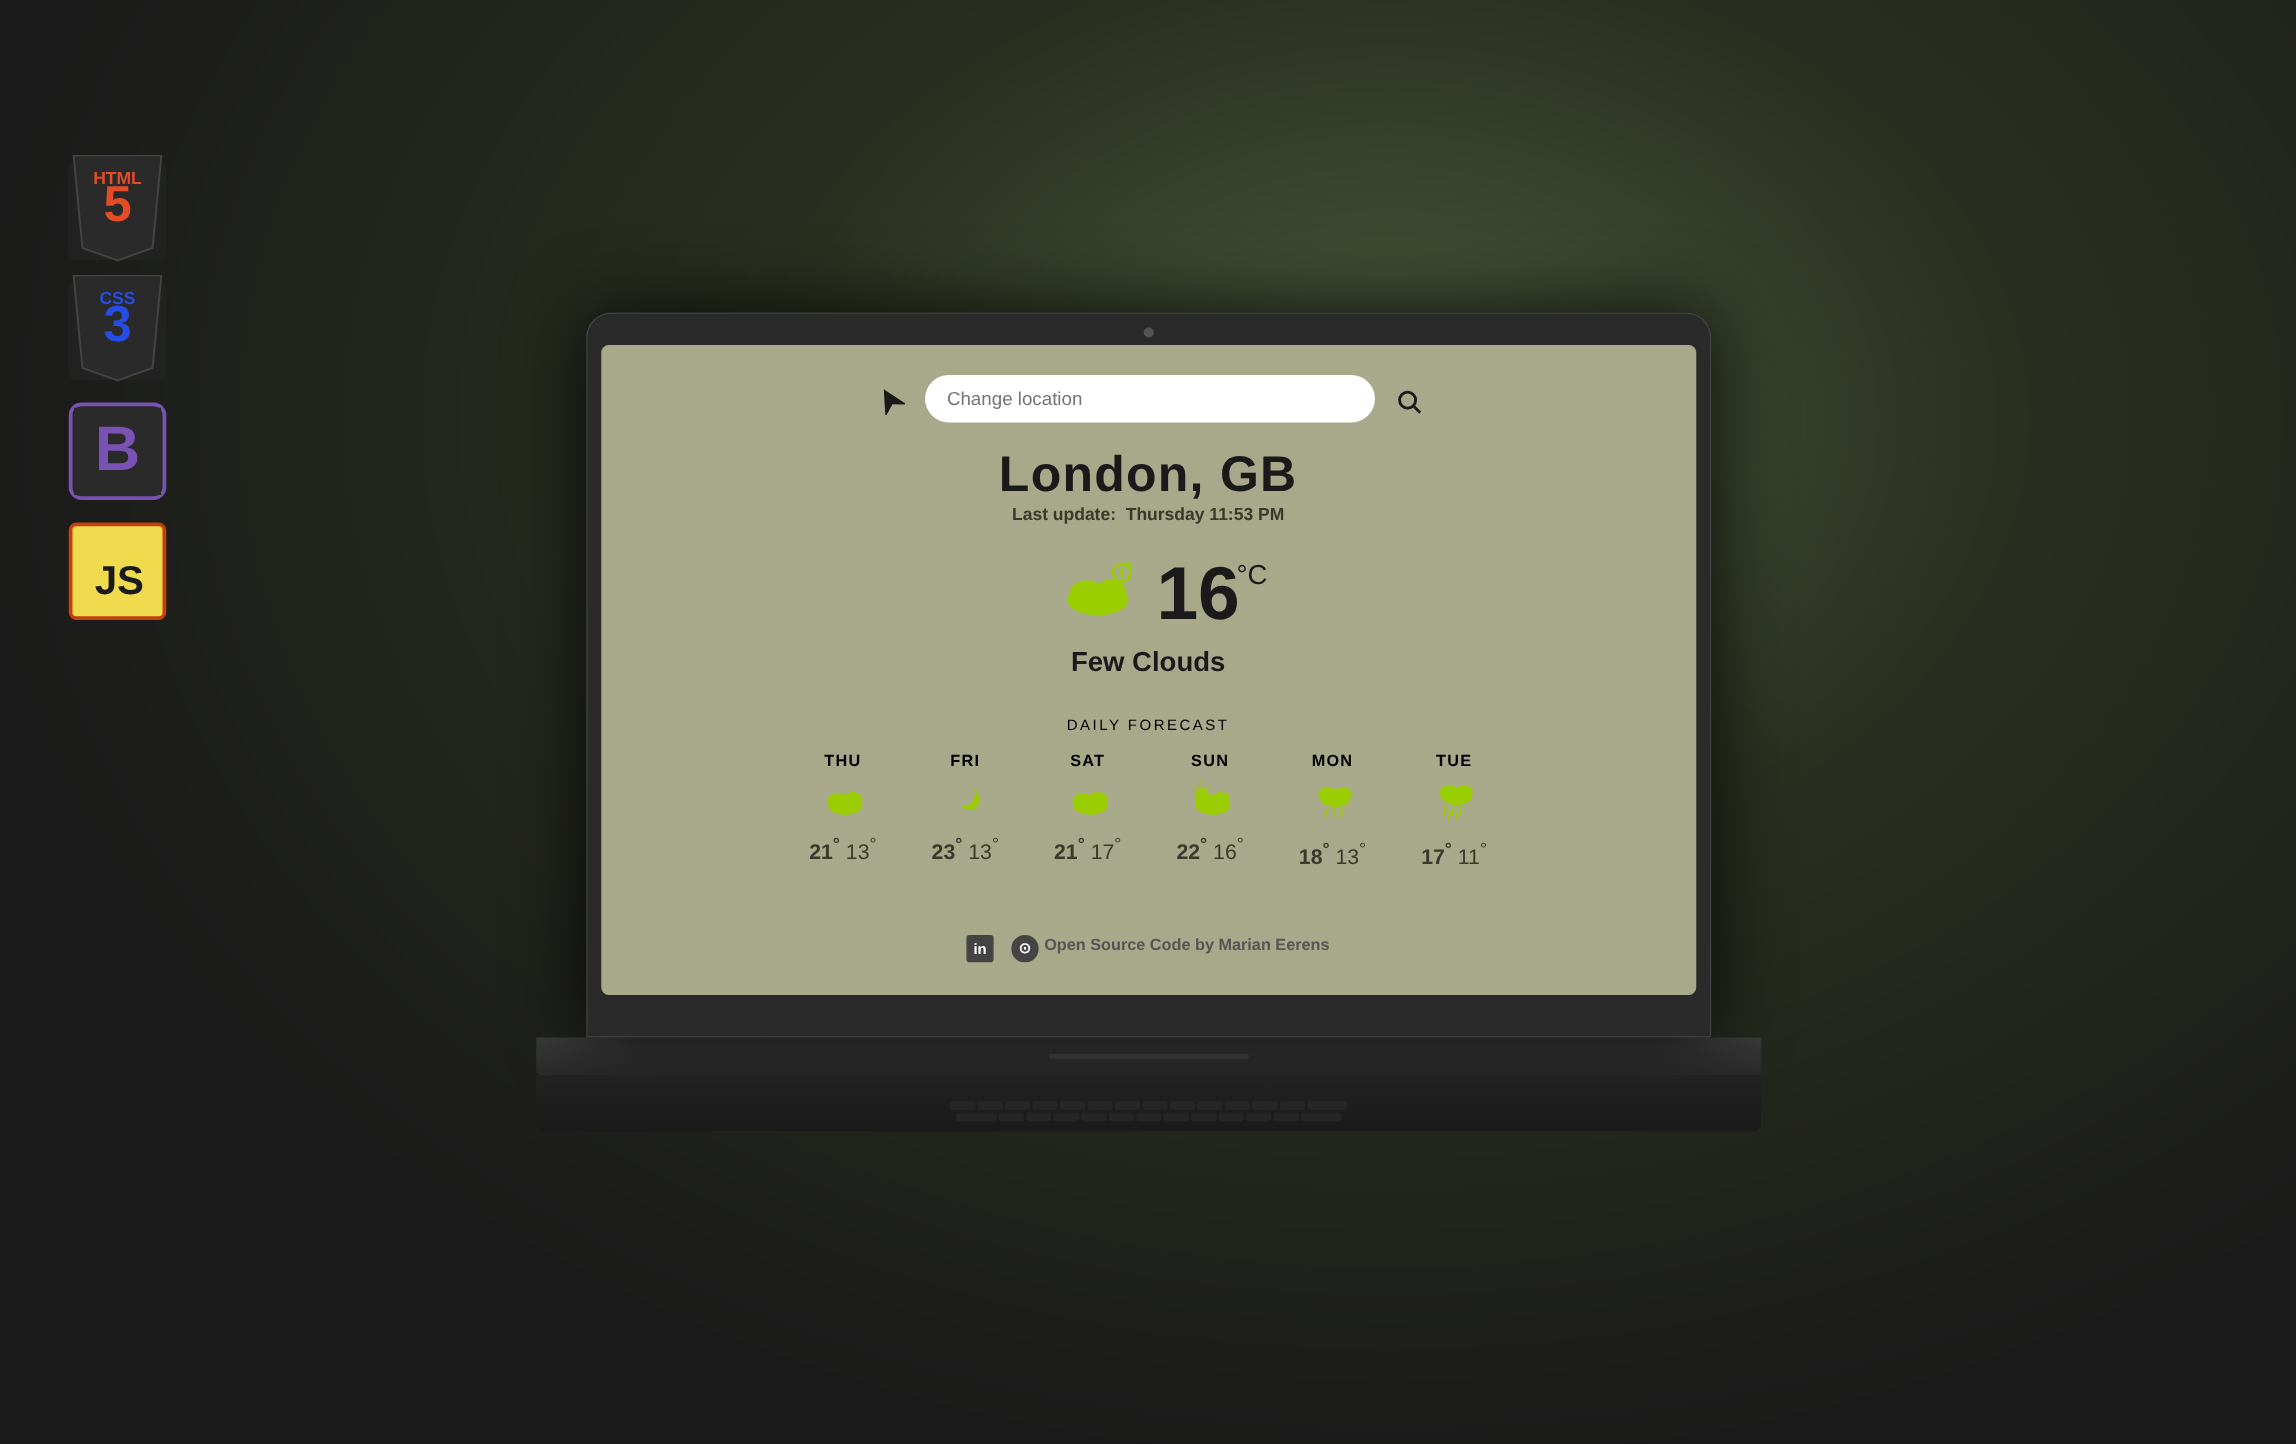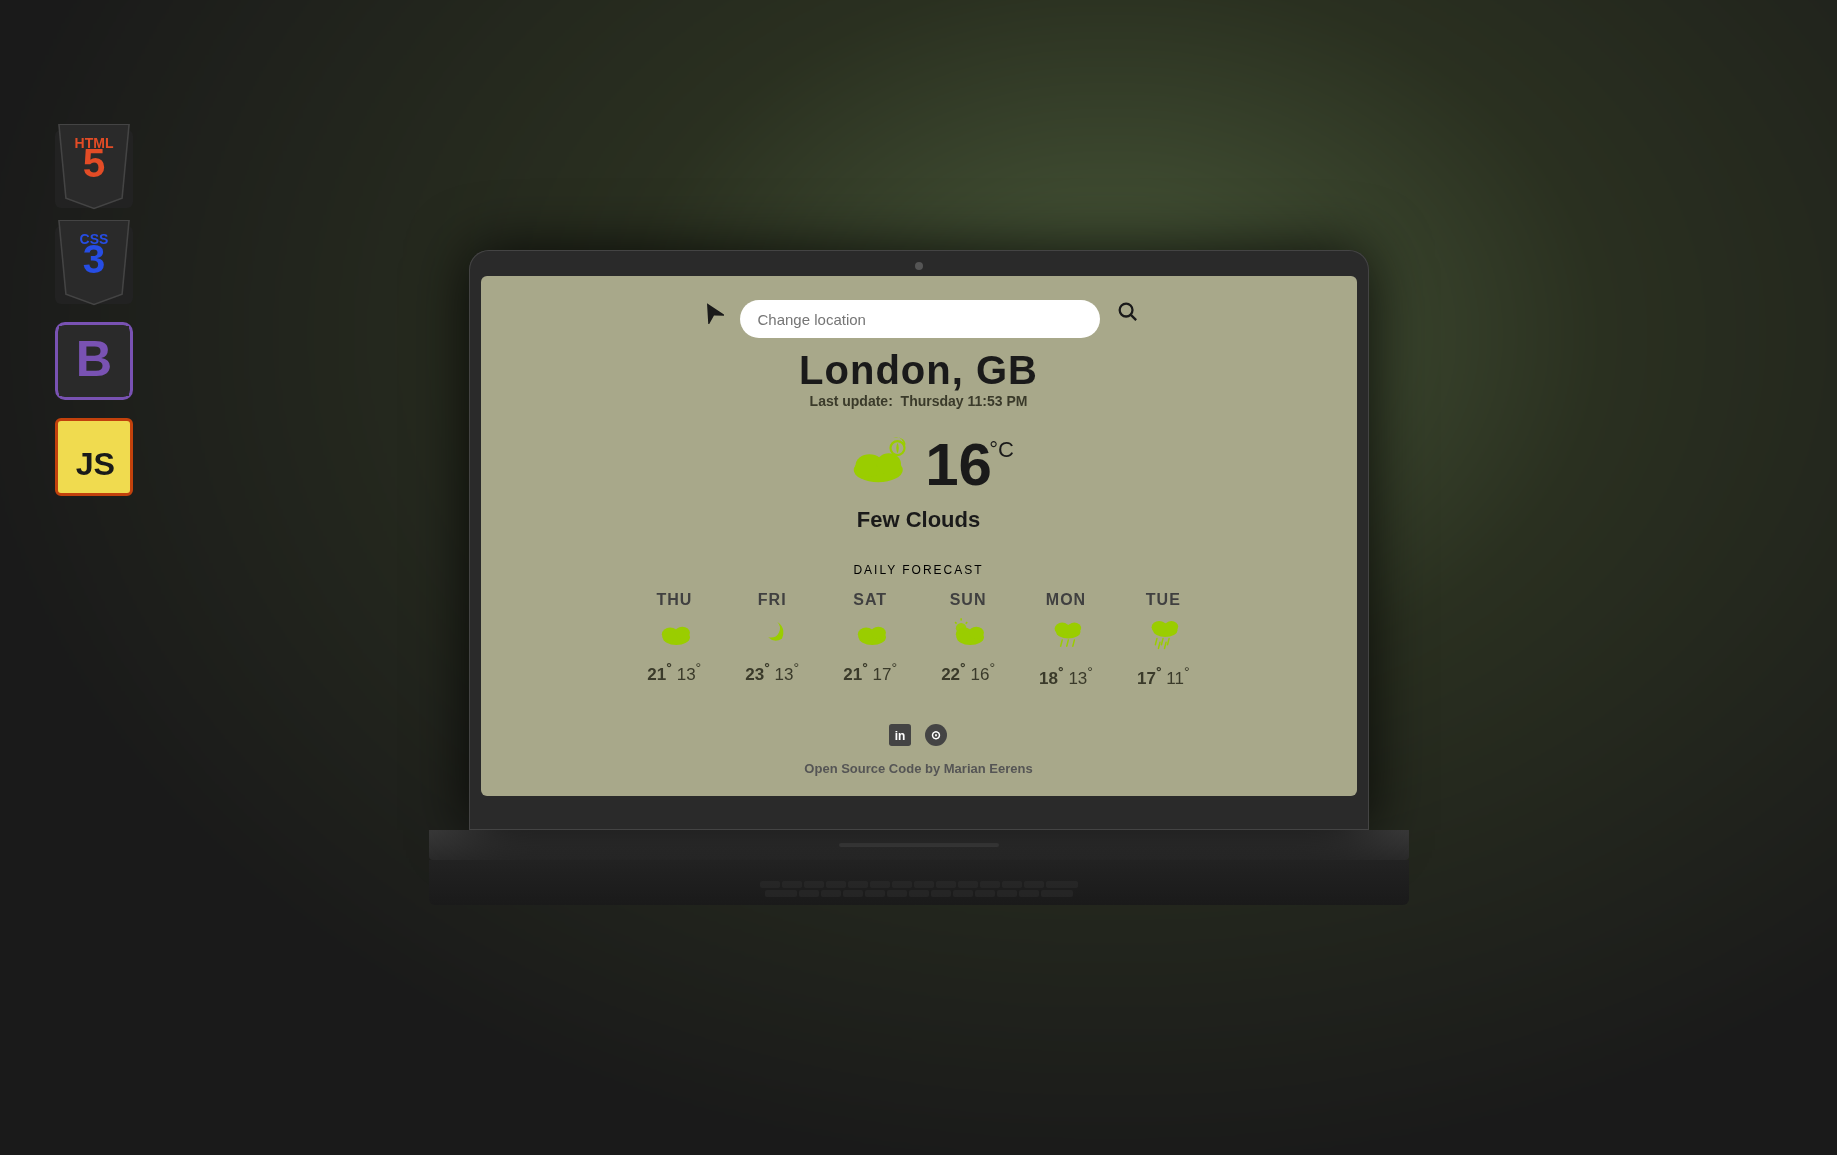--- a/index.html
+++ b/index.html
@@ -83,24 +83,24 @@
       display: flex;
       flex-direction: column;
       align-items: center;
       padding: 24px 30px 20px;
     }
 
     
     .weather-header {
       width: 100%;
       display: flex;
-      align-items: flex-start;
+      align-items: flex-end;
       justify-content: center;
       gap: 16px;
-      margin-bottom: 10px;
+      margin-bottom: 20px;
     }
 
     .location-icon-btn {
       font-size: 22px;
       color: #1a1a1a;
       cursor: pointer;
       background: none;
       border: none;
     }
 
@@ -196,23 +196,23 @@
 
     .forecast-day {
       display: flex;
       flex-direction: column;
       align-items: center;
       gap: 6px;
       padding: 0 22px;
     }
 
     .day-label {
-      font-size: 16px;
+      font-size: 13px;
       font-weight: 700;
-      color: #404040;
+      color: #000000;
       letter-spacing: 1px;
     }
 
     .day-icon {
       font-size: 34px;
       color: #9acd00;
       line-height: 1;
     }
 
     .day-temps {
@@ -483,21 +483,21 @@
               <line x1="29" y1="36" x2="27" y2="44" stroke="#9acd00" stroke-width="2" stroke-linecap="round"></line>
             </svg>
           </div>
           <div class="day-temps">
             <span class="hi">17<sup>°</sup></span>&nbsp;<span>11<sup>°</sup></span>
           </div>
         </div>
 
       </div>
 
-      <div style="margin-top:auto;display:flex;flex-direction:column;align-items:center;gap:4px;">
+      <div style="margin-top:auto;display:flex;flex-direction:row;align-items:center;gap:4px;">
         <div class="footer-links">
 
           <a href="#" class="footer-link-icon">
             <svg width="22" height="22" viewBox="0 0 24 24" fill="#444">
               <rect width="24" height="24" rx="3" fill="#444"></rect>
               <text x="12" y="17" text-anchor="middle" font-size="13" font-weight="900" fill="white" font-family="Arial">in</text>
             </svg>
           </a>
 
           <a href="#" class="footer-link-icon">

